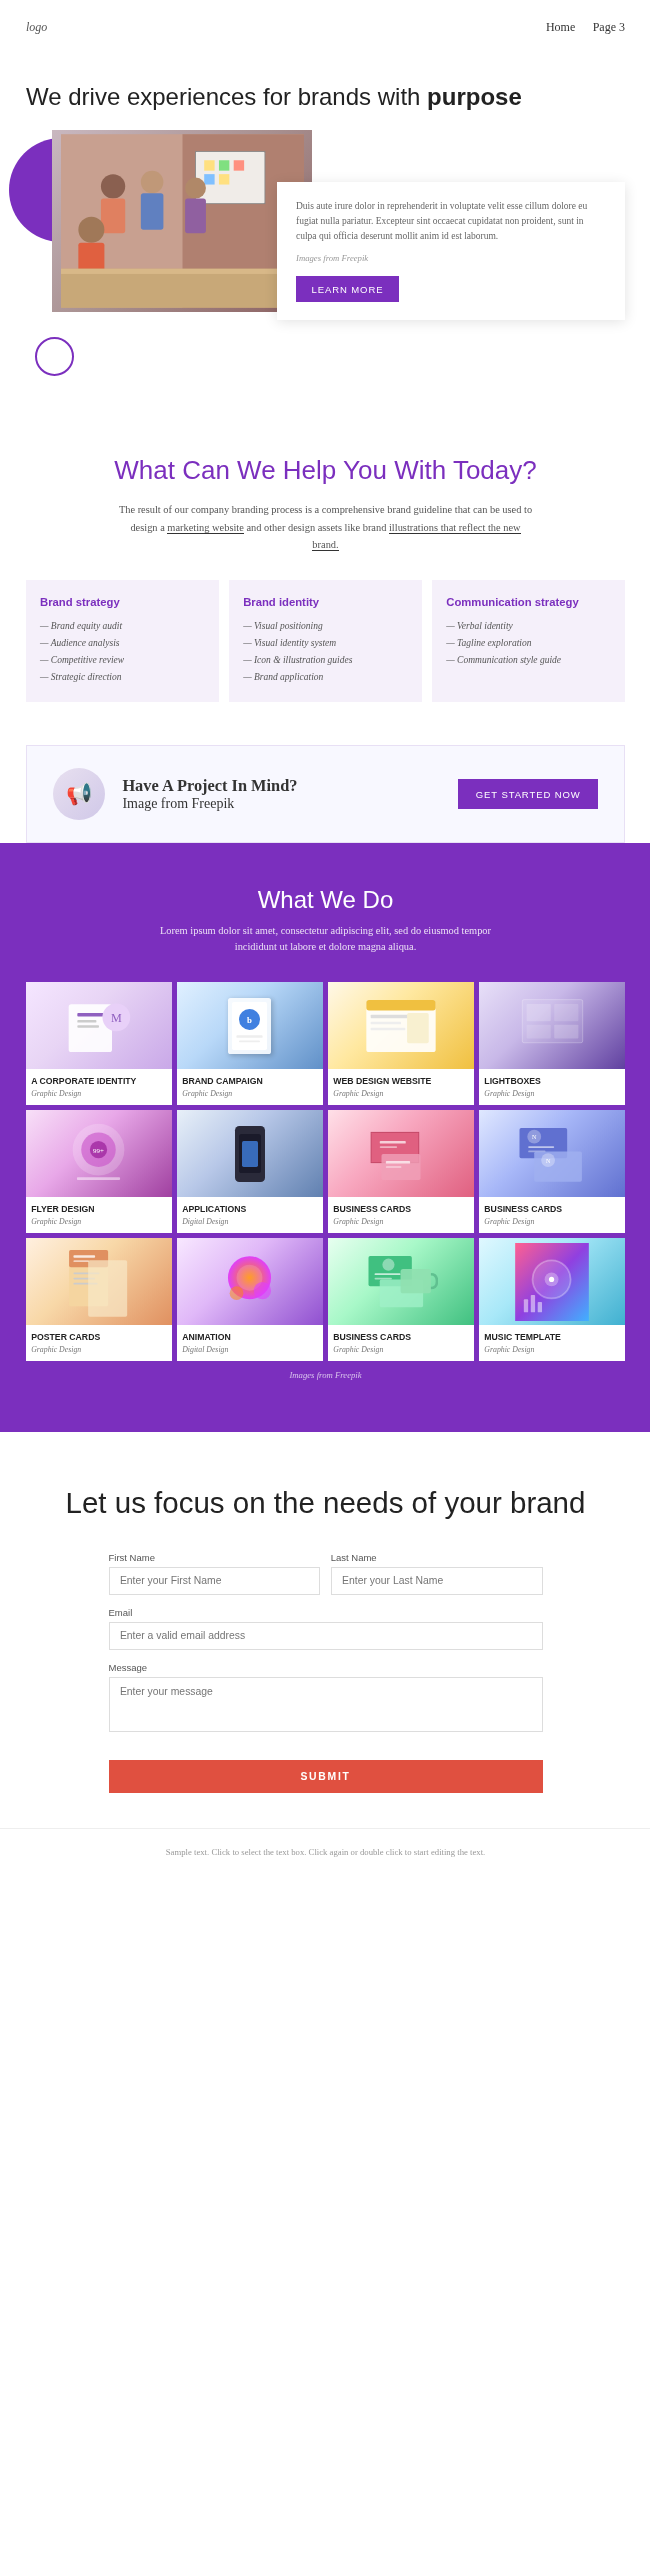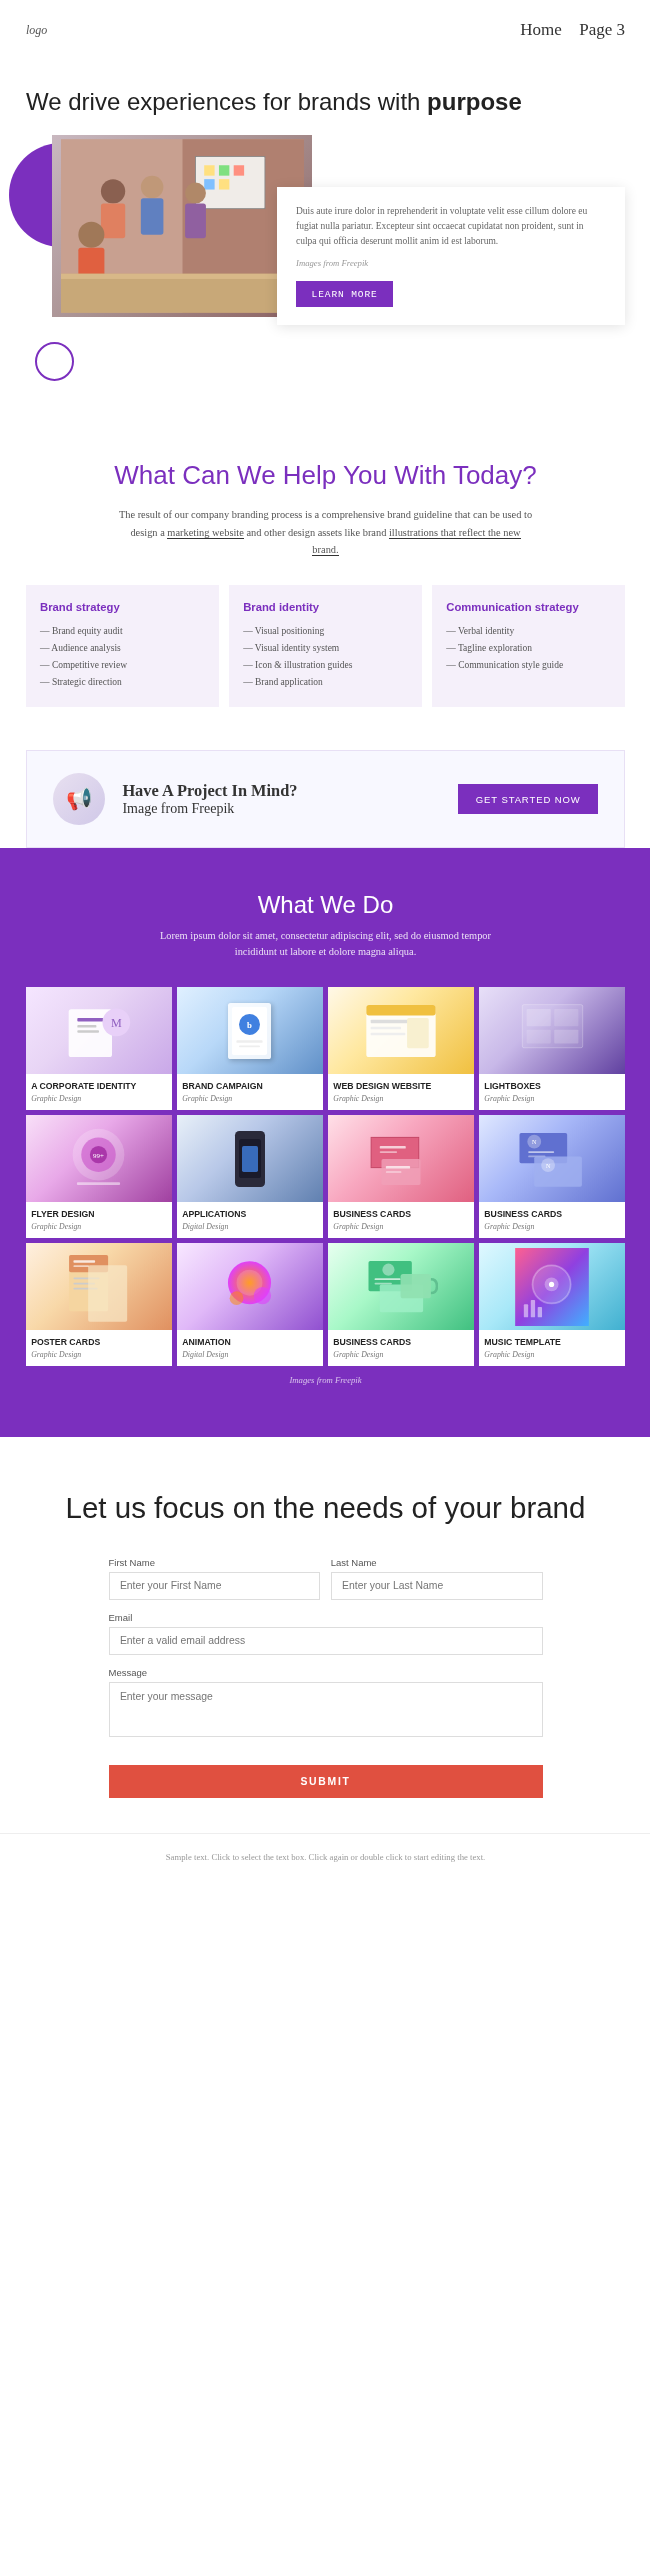--- a/index.html
+++ b/index.html
@@ -1,47 +1,47 @@
 <!DOCTYPE html>
 <html style="font-size:14px"><head>
   <meta charset="utf-8">
   <style>
     * { box-sizing: border-box; margin: 0; padding: 0; }
     body { font-family: 'Georgia', serif; color: #333; background: #fff; width: 651px; }
 
     
     .nav { display: flex; justify-content: space-between; align-items: center; padding: 20px 26px; }
     .nav-logo { font-size: 12px; color: #555; font-style: italic; }
-    .nav-links { display: flex; gap: 17.4px; font-size: 17px; }
+    .nav-links { display: flex; gap: 17.4px; font-size: 12px; }
     .nav-links a { color: #333; text-decoration: none; }
 
     
     .hero { position: relative; padding: 26px 26px 35px; }
     .hero-title { text-align: left; font-size: 24px; line-height: 1.3; color: #222; margin-bottom: 17.4px; font-family: sans-serif; font-weight: 300; }
     .hero-title strong { font-weight: 800; }
     .hero-content { display: flex; position: relative; }
     .hero-circle-big { width: 104px; height: 104px; background: #7b2fbe; border-radius: 50%; position: absolute; left: -17.4px; top: 8.7px; z-index: 1; }
     .hero-image-box { width: 260px; height: 182px; background: #c8bfc8; position: relative; z-index: 2; margin-left: 26px; overflow: hidden; }
     .hero-image-placeholder { width: 100%; height: 100%; background: linear-gradient(135deg, #c9b8c0 0%, #a89090 50%, #8b6060 100%); display: flex; align-items: center; justify-content: center; }
     .hero-text-box { background: #fff; box-shadow: 0 1.7px 13px rgba(0,0,0,0.12); padding: 17.4px 19px; margin-left: -35px; margin-top: 52px; z-index: 3; position: relative; flex: 1; }
     .hero-text-box h3 { font-size: 13px; color: #222; margin-bottom: 8.7px; font-family: sans-serif; font-weight: 600; }
     .hero-text-box p { font-size: 9.5px; color: #666; line-height: 1.6; margin-bottom: 7px; }
     .hero-text-box .img-credit { font-size: 8.7px; color: #999; margin-bottom: 10.4px; font-style: italic; }
-    .btn-learn { background: #7b2fbe; color: #fff; border: none; padding: 7.8px 15.6px; font-size: 9.5px; cursor: pointer; font-family: Liberation Mono, monospace; letter-spacing: 0.9px; text-transform: uppercase; }
+    .btn-learn { background: #7b2fbe; color: #fff; border: none; padding: 7.8px 15.6px; font-size: 9.5px; cursor: pointer; font-family: Liberation Sans, sans-serif; letter-spacing: 0.9px; text-transform: uppercase; }
     .hero-circle-small { width: 39px; height: 39px; border: 2.6px solid #7b2fbe; border-radius: 50%; margin: 17.4px 0 0 8.7px; }
 
     
     .help-section { padding: 43px 26px; text-align: center; }
     .help-section h2 { font-size: 26px; color: #7b2fbe; font-family: sans-serif; font-weight: 400; line-height: 1.3; margin-bottom: 13px; }
     .help-section .subtitle { font-size: 10.4px; color: #555; line-height: 1.7; max-width: 417px; margin: 0 auto 26px; }
     .help-section .subtitle em { border-bottom: 0.9px solid #333; font-style: normal; }
     .help-cards { display: flex; gap: 10.4px; margin-top: 17.4px; }
     .help-card { flex: 1; background: #f5f0fa; padding: 15.6px 14px; text-align: left; }
     .help-card h4 { font-size: 11.3px; color: #7b2fbe; font-family: sans-serif; font-weight: 700; margin-bottom: 10.4px; }
-    .help-card ul { list-style: none; }
+    .help-card ul { list-style: none; font-style: italic; }
     .help-card ul li { font-size: 9.5px; color: #555; line-height: 1.8; }
     .help-card ul li::before { content: "— "; }
 
     
     .project-banner { background: #f8f8ff; border: 0.9px solid #e8e0f5; margin: 0 26px; padding: 22px 26px; display: flex; align-items: center; justify-content: space-between; }
     .project-banner-left { display: flex; align-items: center; gap: 17.4px; }
     .megaphone-icon { width: 52px; height: 52px; background: linear-gradient(135deg, #e8e0f0, #d0c8e8); border-radius: 50%; display: flex; align-items: center; justify-content: center; font-size: 21px; }
     .btn-get-started { background: #7b2fbe; color: #fff; border: none; padding: 9.5px 17.4px; font-size: 9.5px; cursor: pointer; font-family: sans-serif; letter-spacing: 0.9px; text-transform: uppercase; white-space: nowrap; }
 
     

